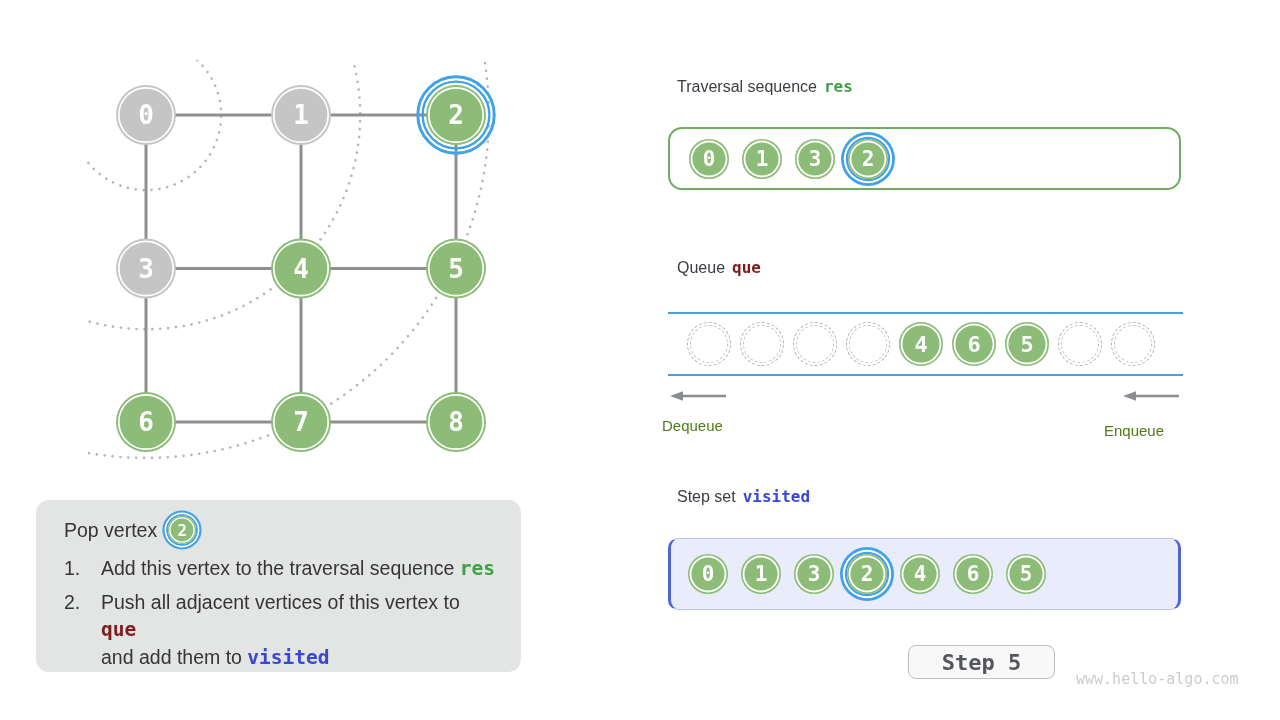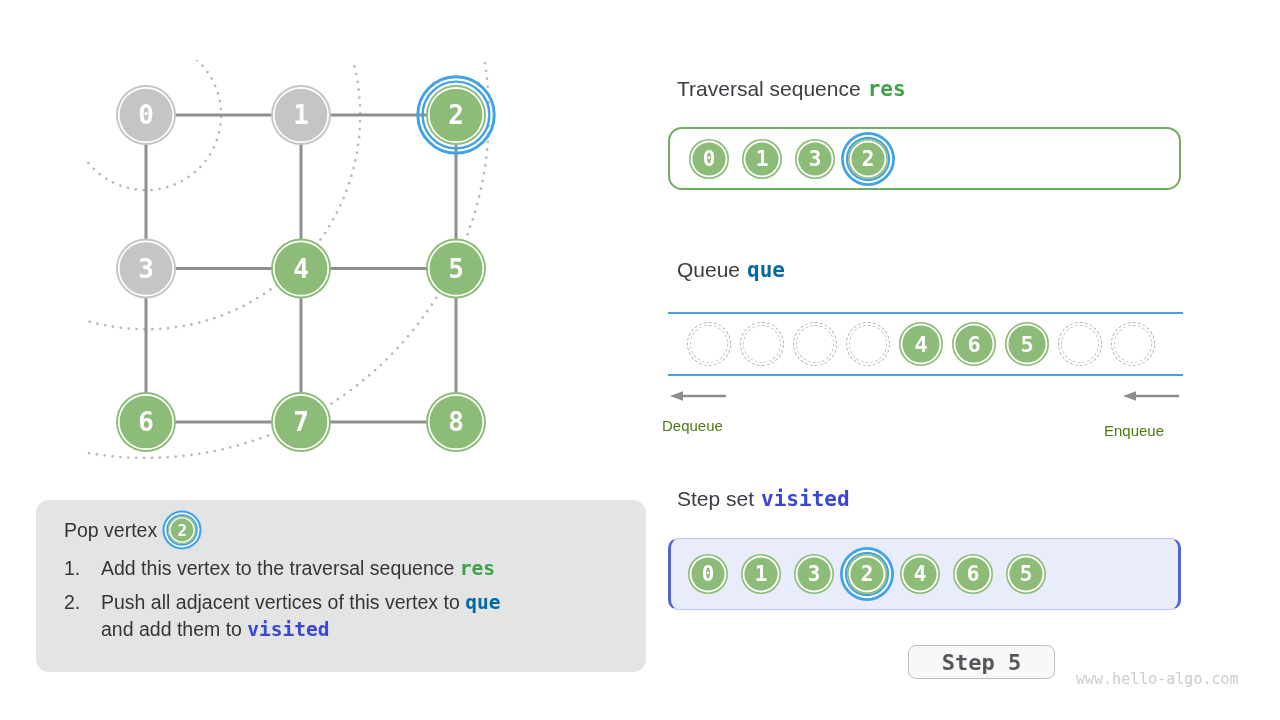--- a/index.html
+++ b/index.html
@@ -1,25 +1,25 @@
 <!DOCTYPE html>
 <html><head>
 <meta charset="utf-8">
 <style>
   * { box-sizing: border-box; }
   html, body { margin: 0; padding: 0; }
   body { font-family: "Liberation Sans", sans-serif; background: #ffffff; }
   .canvas { position: relative; width: 1280px; height: 720px; background: #ffffff; overflow: hidden; }
 
   
-  .sec-header { position: absolute; font-size: 21px; color: #3a3d42; }
+  .sec-header { position: absolute; font-size: 16px; color: #3a3d42; }
   .code { font-family: "DejaVu Sans Mono", monospace; font-weight: 700; }
   .sec-header .code { margin-left: 7px; }
   .code-res { color: #3fa047; }
-  .code-que { color: #0369a1; }
+  .code-que { color: #7f1d1d; }
   .code-visited { color: #3946d6; text-align: right; }
   #hdr-traversal { left: 677px; top: 77px; }
   #hdr-queue { left: 677px; top: 258px; }
   #hdr-hash { left: 677px; top: 487px; }
 
   
   .box { position: absolute; display: flex; align-items: center; }
   #res-box { left: 668px; top: 127px; width: 513px; height: 63px; background: #fff;
              border: 2px solid #70ad62; border-radius: 14px; padding-left: 19px; gap: 13px; }
   #queue-track { left: 668px; top: 312px; width: 515px; height: 64px;
@@ -47,21 +47,21 @@
 
   
   .arrow { position: absolute; width: 62px; height: 16px; }
   #arrow-dequeue { left: 668px; top: 388px; }
   #arrow-enqueue { left: 1121px; top: 388px; }
   .flow-label { position: absolute; font-size: 15px; color: #4d7c0f; }
   #label-dequeue { left: 662px; top: 417px; }
   #label-enqueue { left: 1104px; top: 422px; }
 
   
-  #explain { position: absolute; left: 36px; top: 500px; width: 610px; height: 172px;
+  #explain { position: absolute; left: 36px; top: 500px; width: 485px; height: 172px;
              background: #e3e4e4; border-radius: 13px; padding: 16px 24px 0 28px;
              font-size: 19.5px; color: #353535; }
   .intro { display: flex; align-items: center; margin-bottom: 11px; }
   .intro .pre { margin-right: 11px; }
   .intro .post { margin-left: 11px; }
   .item { display: flex; margin-bottom: 6px; line-height: 1.42; }
   .item .num { width: 37px; flex: none; }
   .item .body { flex: 1; }
   .item .code { font-size: 19.5px; }
 

